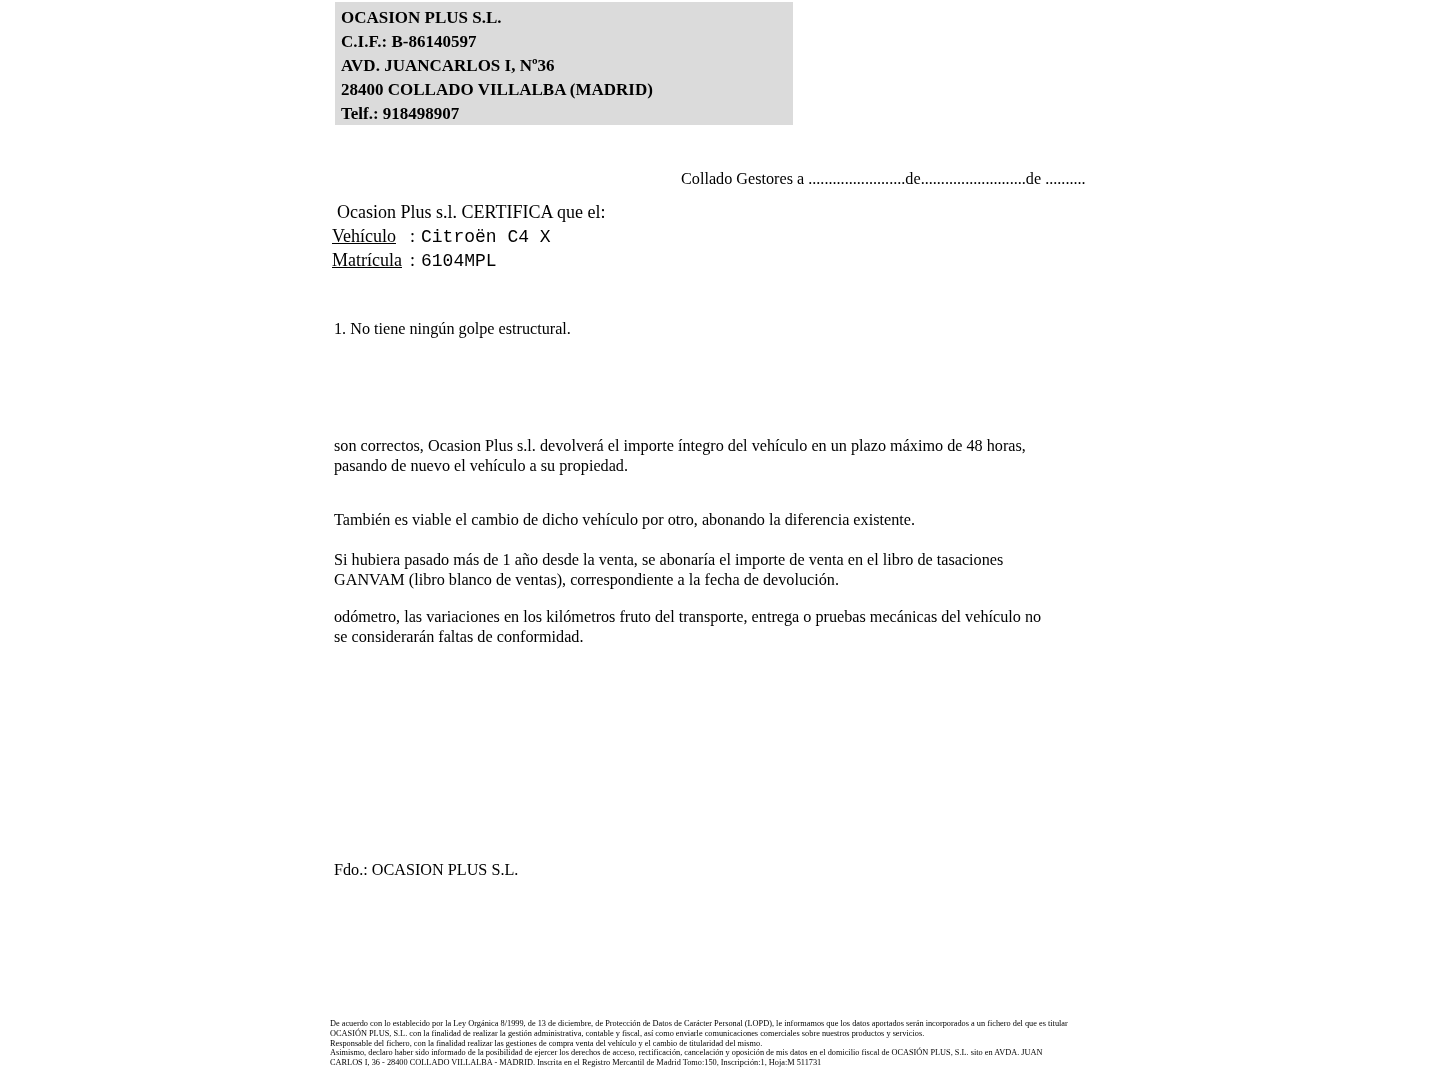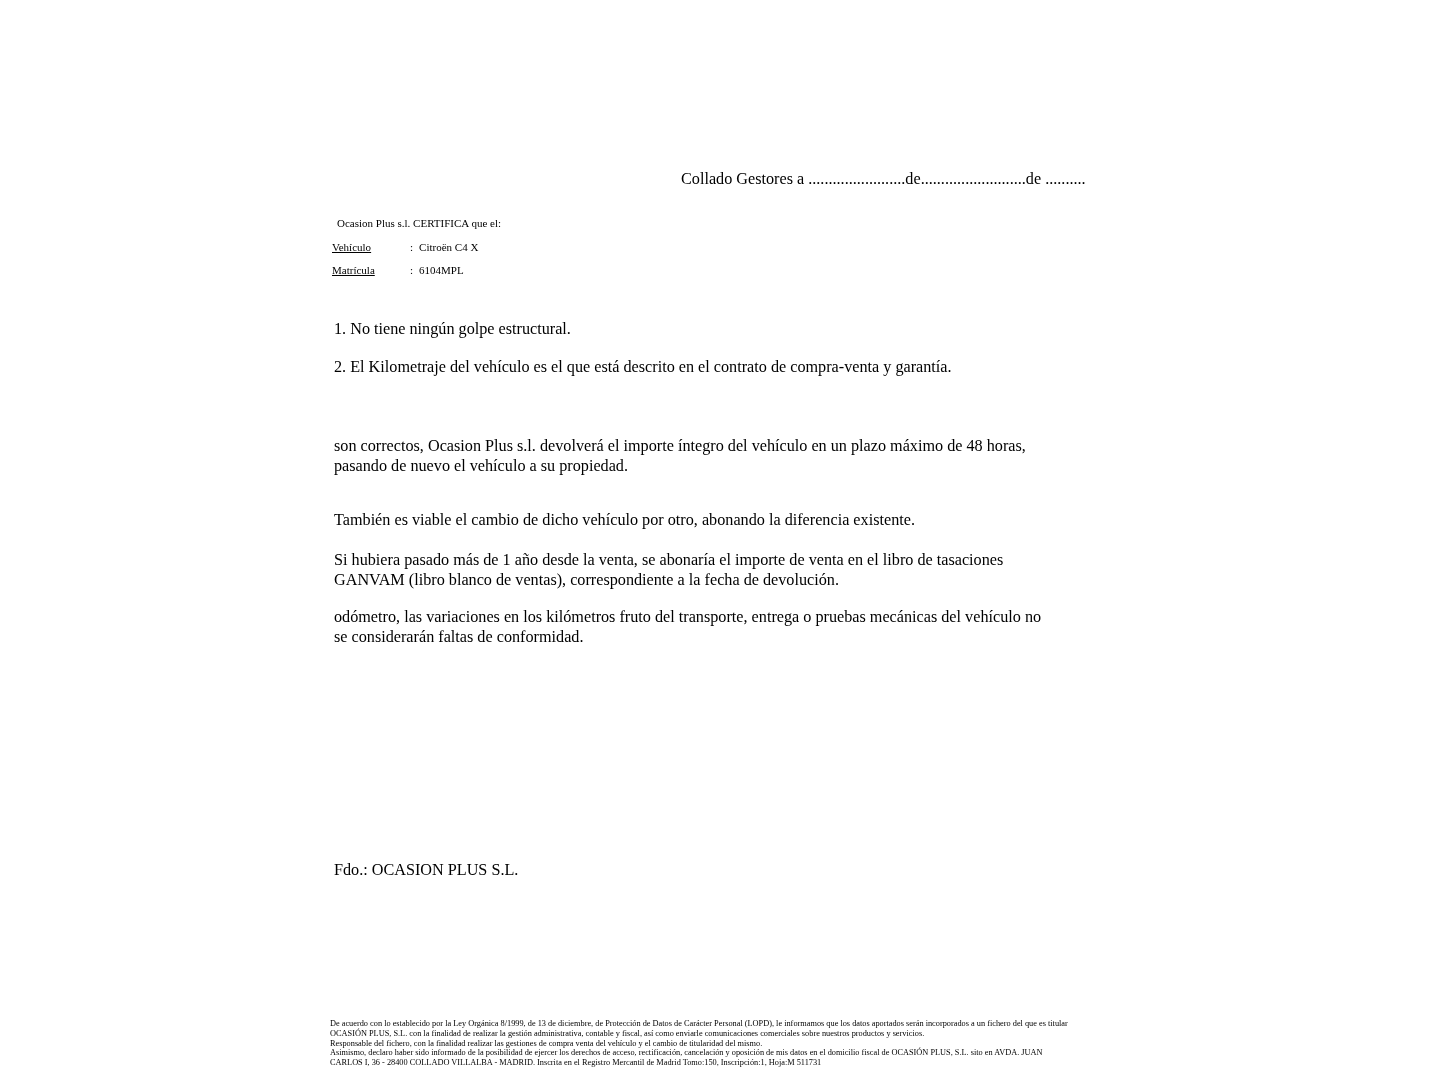--- a/index.html
+++ b/index.html
@@ -35,39 +35,40 @@
   .date-line {
     position: absolute;
     left: 681px;
     top: 170px;
     font-size: 16.2px;
     white-space: nowrap;
   }
   .cert-block {
     position: absolute;
     left: 332px;
-    top: 212px;
-    font-size: 11px;
+    top: 201px;
+    font-size: 18px;
   }
   .cert-intro {
     margin-left: 5px;
     line-height: 23.5px;
     white-space: nowrap;
   }
   .cert-field {
     line-height: 23.5px;
     white-space: nowrap;
   }
   .cert-label {
     display: inline-block;
     min-width: 78px;
     text-decoration: underline;
   }
   .cert-value {
     margin-left: 6px;
+    font-family: Liberation Mono, monospace;
   }
   .point {
     position: absolute;
     left: 334px;
     font-size: 16.2px;
     white-space: nowrap;
   }
   .point-1 { top: 320px; }
   .point-2 { top: 358px; }
   .para {
@@ -99,36 +100,42 @@
   .footer .line {
     line-height: 9.8px;
     white-space: nowrap;
   }
 </style>
 </head>
 <body>
 
 <div class="canvas">
 
+  <div class="header-box">
+      <div class="line">OCASION PLUS S.L.</div>
+      <div class="line">C.I.F.: B-86140597</div>
+      <div class="line">AVD. JUANCARLOS I, Nº36</div>
+      <div class="line">28400 COLLADO VILLALBA (MADRID)</div>
+      <div class="line">Telf.: 918498907</div>
+    </div>
 
   <div class="date-line">Collado Gestores a ........................de..........................de ..........</div>
 
   <div class="cert-block">
     <div class="cert-intro">Ocasion Plus s.l. CERTIFICA que el:</div>
     <div class="cert-field">
       <span class="cert-label">Vehículo</span><span class="cert-colon">:</span><span class="cert-value">Citroën C4 X</span>
     </div>
     <div class="cert-field">
       <span class="cert-label">Matrícula</span><span class="cert-colon">:</span><span class="cert-value">6104MPL</span>
     </div>
   </div>
 
   <div class="point point-1">1. No tiene ningún golpe estructural.</div>
 
-  <div class="point point-2">2. El Kilometraje del vehículo es el que está descrito en el contrato de compra-venta y garantía.</div>
 
   <div class="para para-1">
       <div class="line">son correctos, Ocasion Plus s.l. devolverá el importe íntegro del vehículo en un plazo máximo de 48 horas,</div>
       <div class="line">pasando de nuevo el vehículo a su propiedad.</div>
     </div>
 
   <div class="para para-2">
       <div class="line">También es viable el cambio de dicho vehículo por otro, abonando la diferencia existente.</div>
     </div>
 

